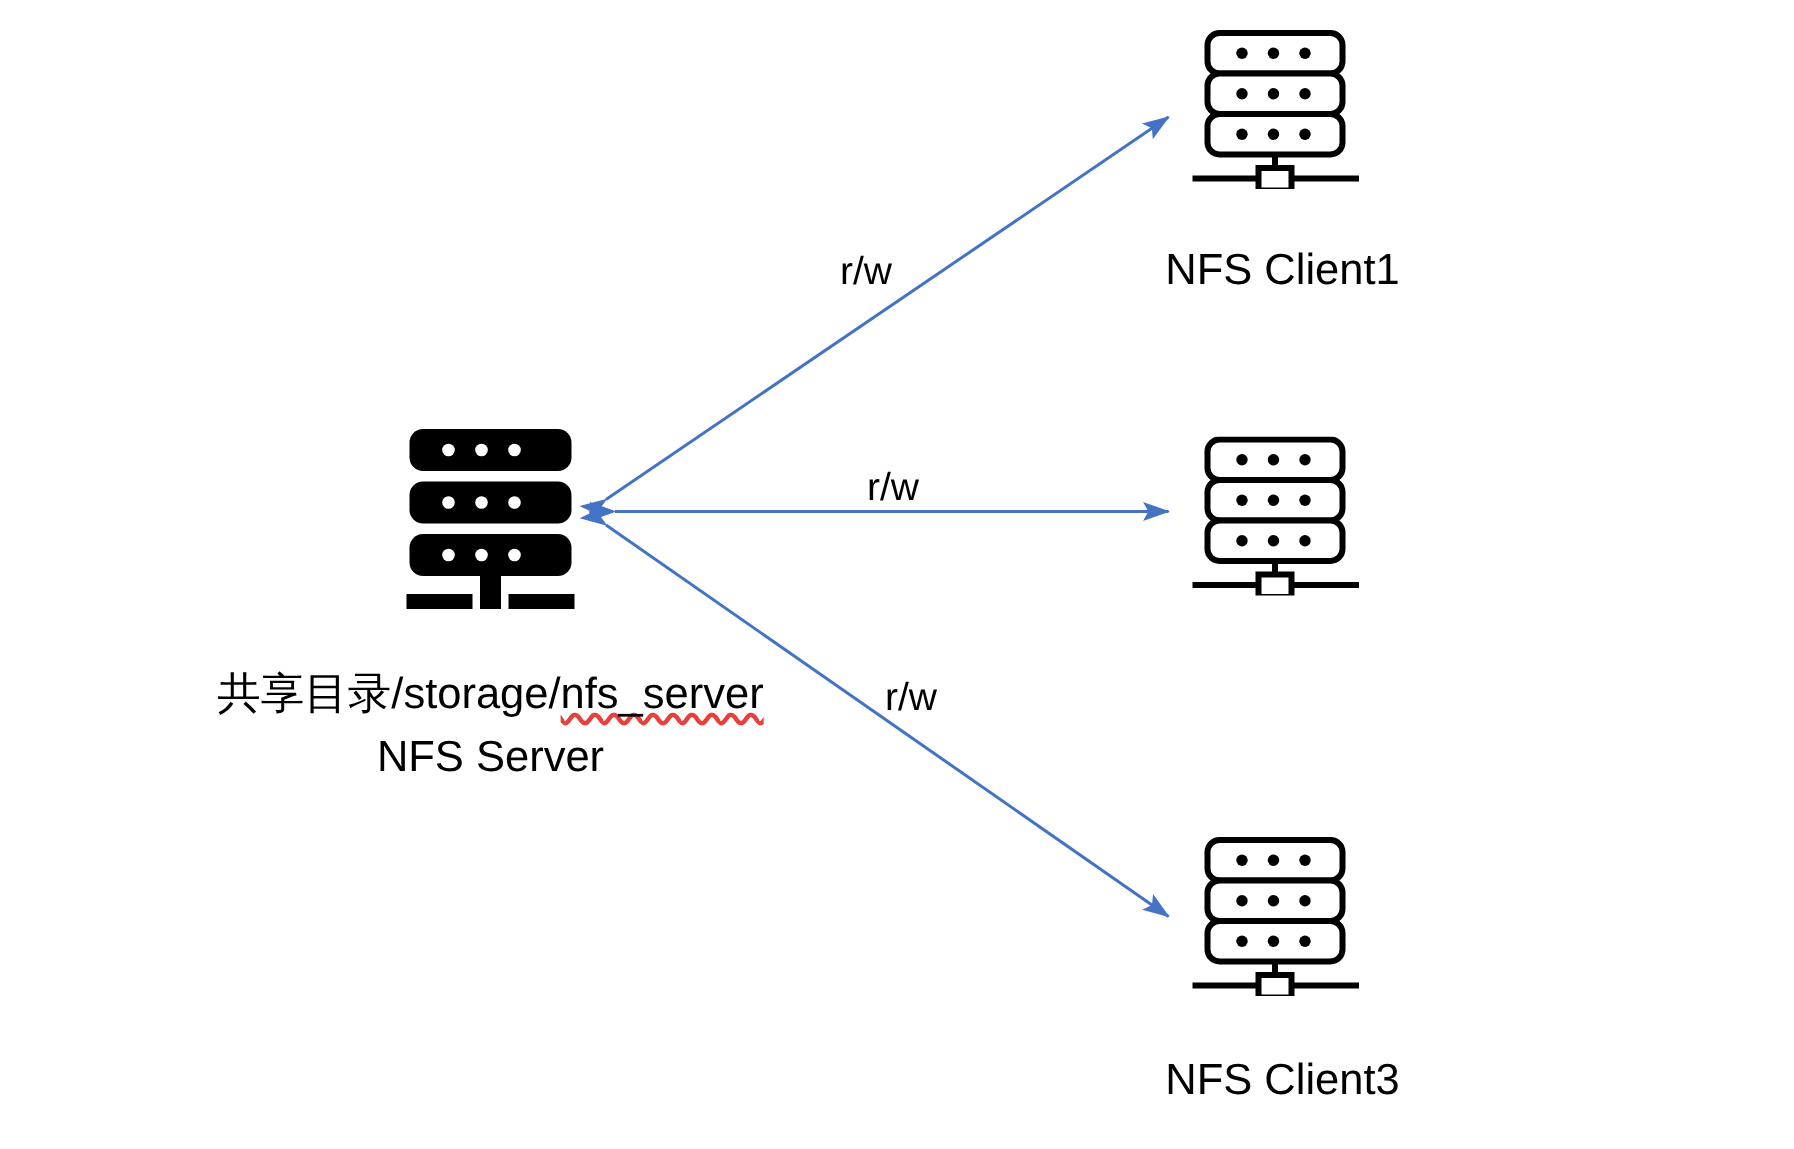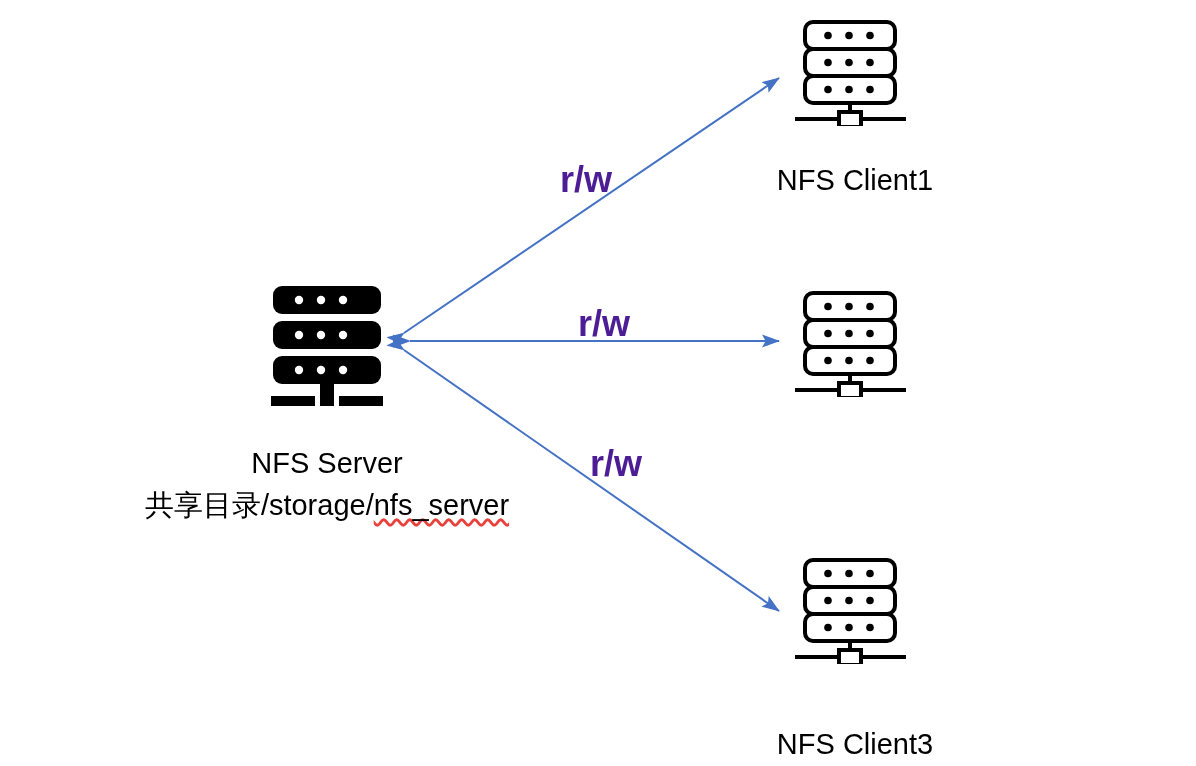--- a/index.html
+++ b/index.html
@@ -31,26 +31,25 @@
     position: absolute;
     text-align: center;
     color: #000000;
     font-size: 29px;
     line-height: 40px;
     white-space: nowrap;
     font-weight: 400;
   }
   .edge-label {
     position: absolute;
-    color: #4c1d95;
-    font-size: 36px;
+    color: #000000;
+    font-size: 26px;
     line-height: 32px;
     white-space: nowrap;
     background: transparent;
-    font-weight: bold;
   }
   .spellerr {
     text-decoration: underline wavy #e8413c;
     text-decoration-skip-ink: none;
     text-underline-offset: 3px;
   }
   .srv-label {
     position: absolute;
     text-align: center;
     color: #000000;
@@ -107,24 +106,24 @@
 
       <rect x="53" y="98" width="14" height="14" fill="#000000"></rect>
 
       <rect x="4" y="112" width="44" height="10" fill="#000000"></rect>
       <rect x="53" y="112" width="14" height="10" fill="#000000"></rect>
       <rect x="72" y="112" width="44" height="10" fill="#000000"></rect>
     </svg>
   </div>
 
   <div class="srv-label" style="left:60px; top:442px; width:534px;">
-    <div>NFS Server</div>
     <div>
       <span>共享目录/storage/</span><span class="spellerr">nfs_server</span>
     </div>
+    <div>NFS Server</div>
   </div>
 
   <div class="node" style="left:793px; top:20px; width:115px; height:106px;">
     <svg width="115" height="106" viewBox="0 0 115 106" xmlns="http://www.w3.org/2000/svg">
       <g fill="#ffffff" stroke="#000000" stroke-width="4">
         <rect x="12" y="2" width="90" height="27" rx="8" ry="8"></rect>
         <rect x="12" y="29" width="90" height="27" rx="8" ry="8"></rect>
         <rect x="12" y="56" width="90" height="27" rx="8" ry="8"></rect>
       </g>
       <g fill="#000000">
@@ -185,21 +184,21 @@
         <circle cx="77" cy="42.5" r="3.8"></circle>
         <circle cx="35" cy="69.5" r="3.8"></circle>
         <circle cx="56" cy="69.5" r="3.8"></circle>
         <circle cx="77" cy="69.5" r="3.8"></circle>
       </g>
       <line x1="57" y1="83" x2="57" y2="93" stroke="#000000" stroke-width="4"></line>
       <line x1="2" y1="99" x2="113" y2="99" stroke="#000000" stroke-width="4"></line>
       <rect x="46" y="92" width="22" height="15" fill="#ffffff" stroke="#000000" stroke-width="4"></rect>
     </svg>
   </div>
-  <div class="node-label" style="left:700px; top:724px; width:310px;">NFS Client3</div>
+  <div class="node-label" style="left:700px; top:700px; width:310px;">NFS Client3</div>
 
   <div class="edge-label" style="left:560px; top:164px;">r/w</div>
 
   <div class="edge-label" style="left:578px; top:308px;">r/w</div>
 
   <div class="edge-label" style="left:590px; top:448px;">r/w</div>
 
 </div>
 
 </body></html>

